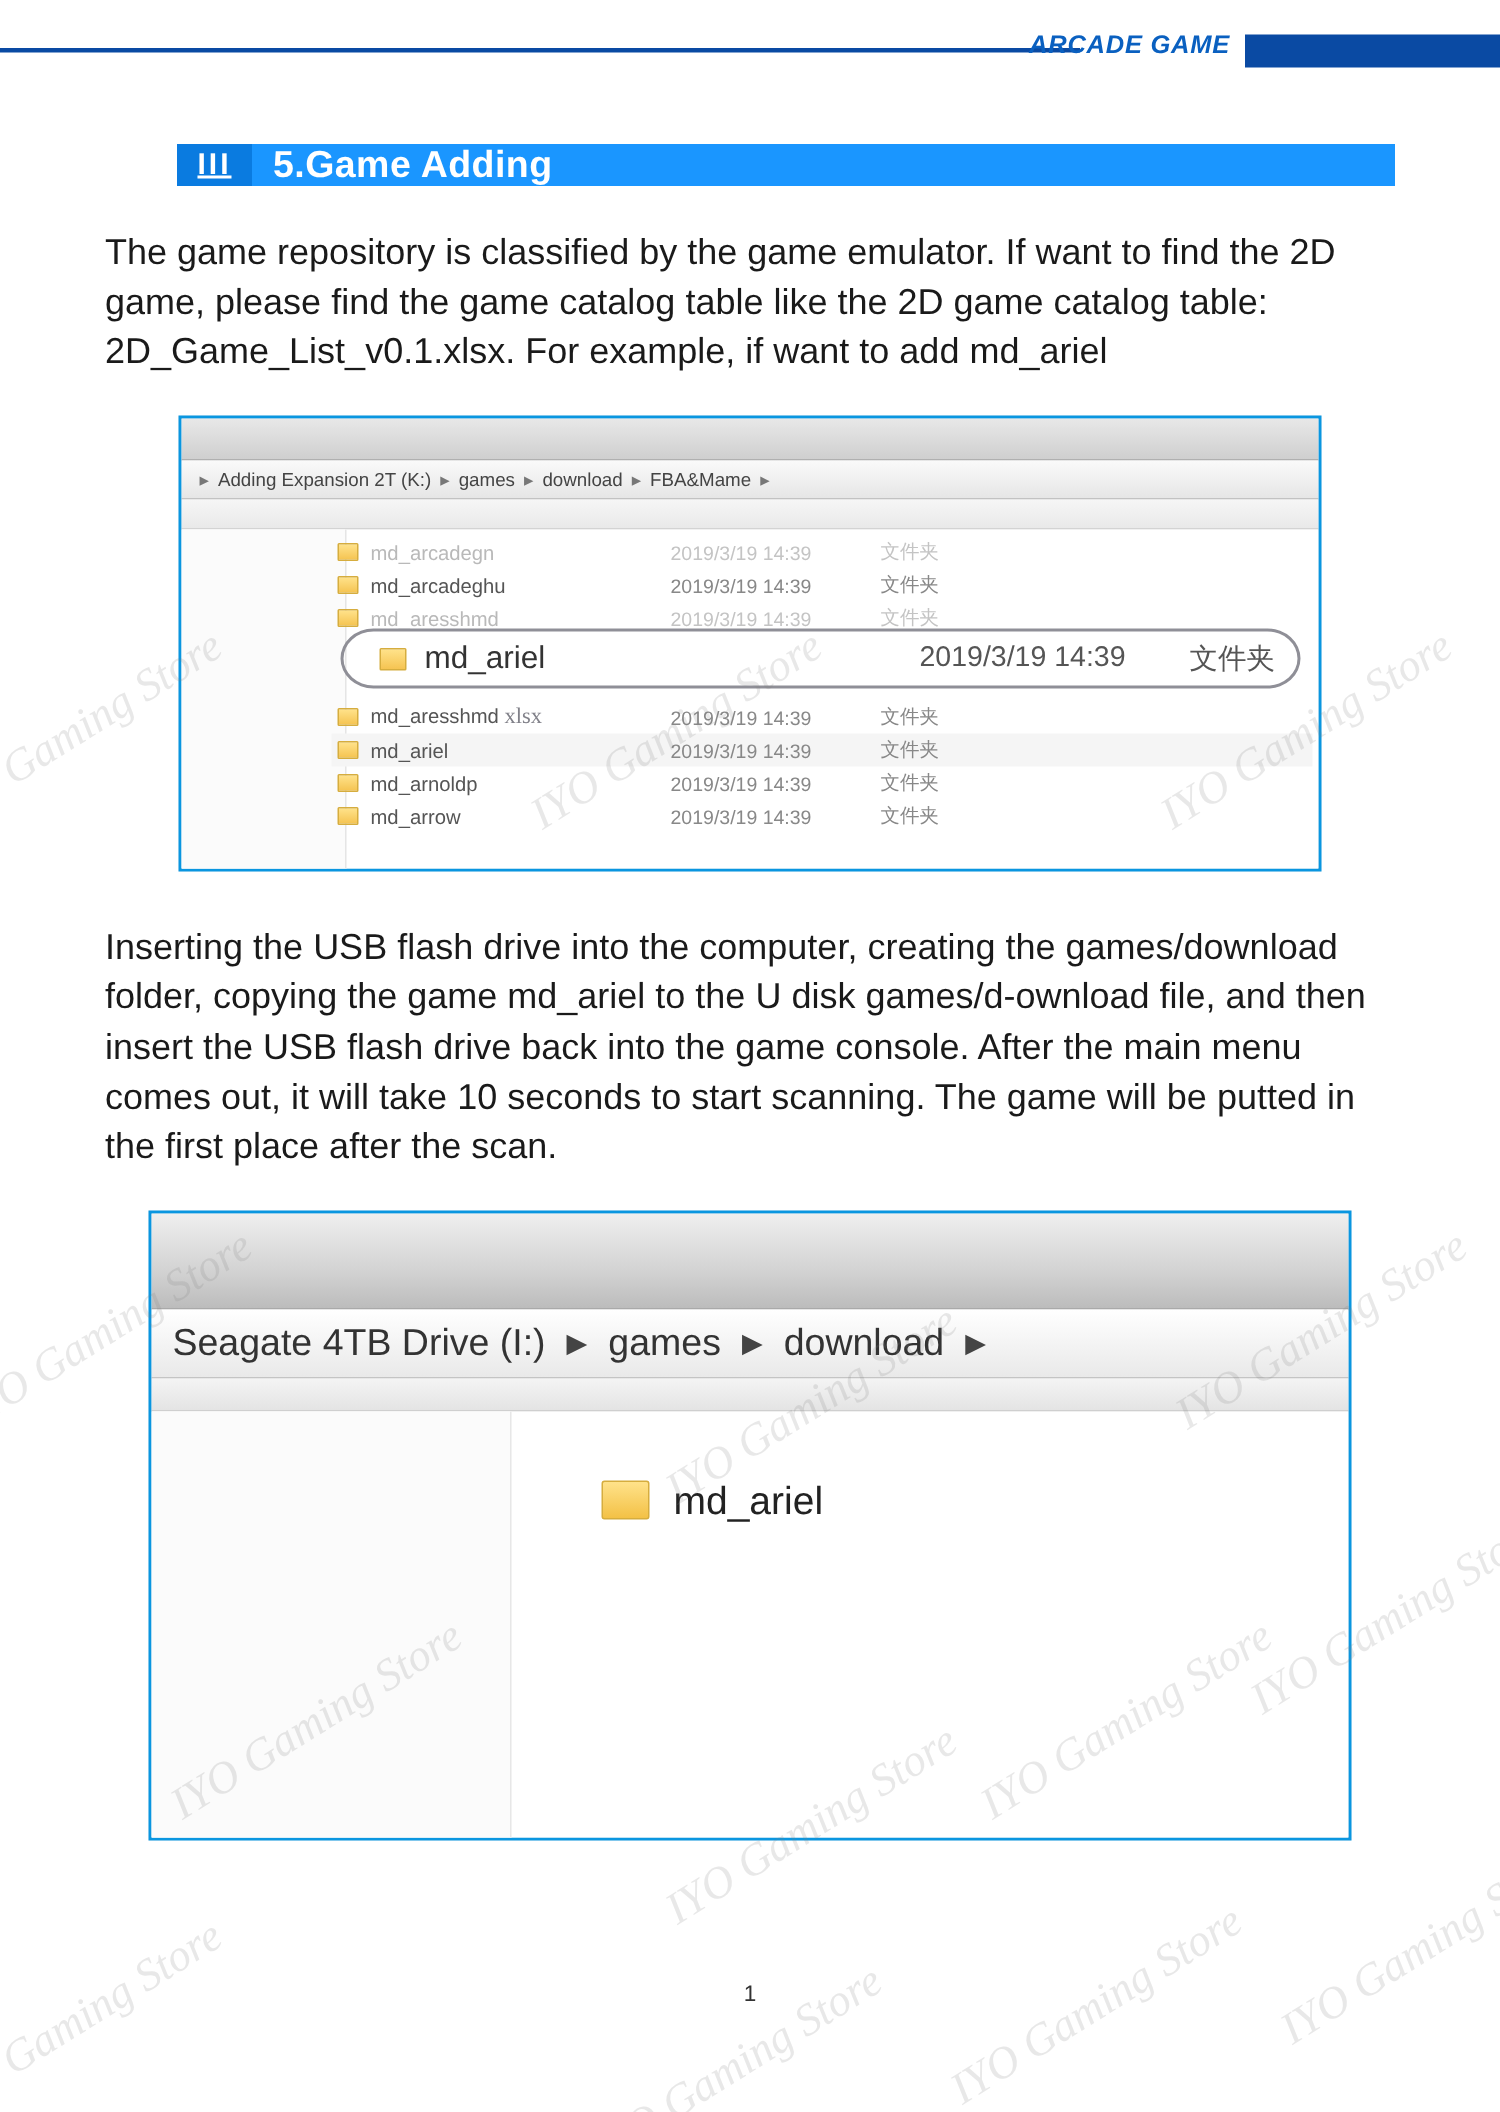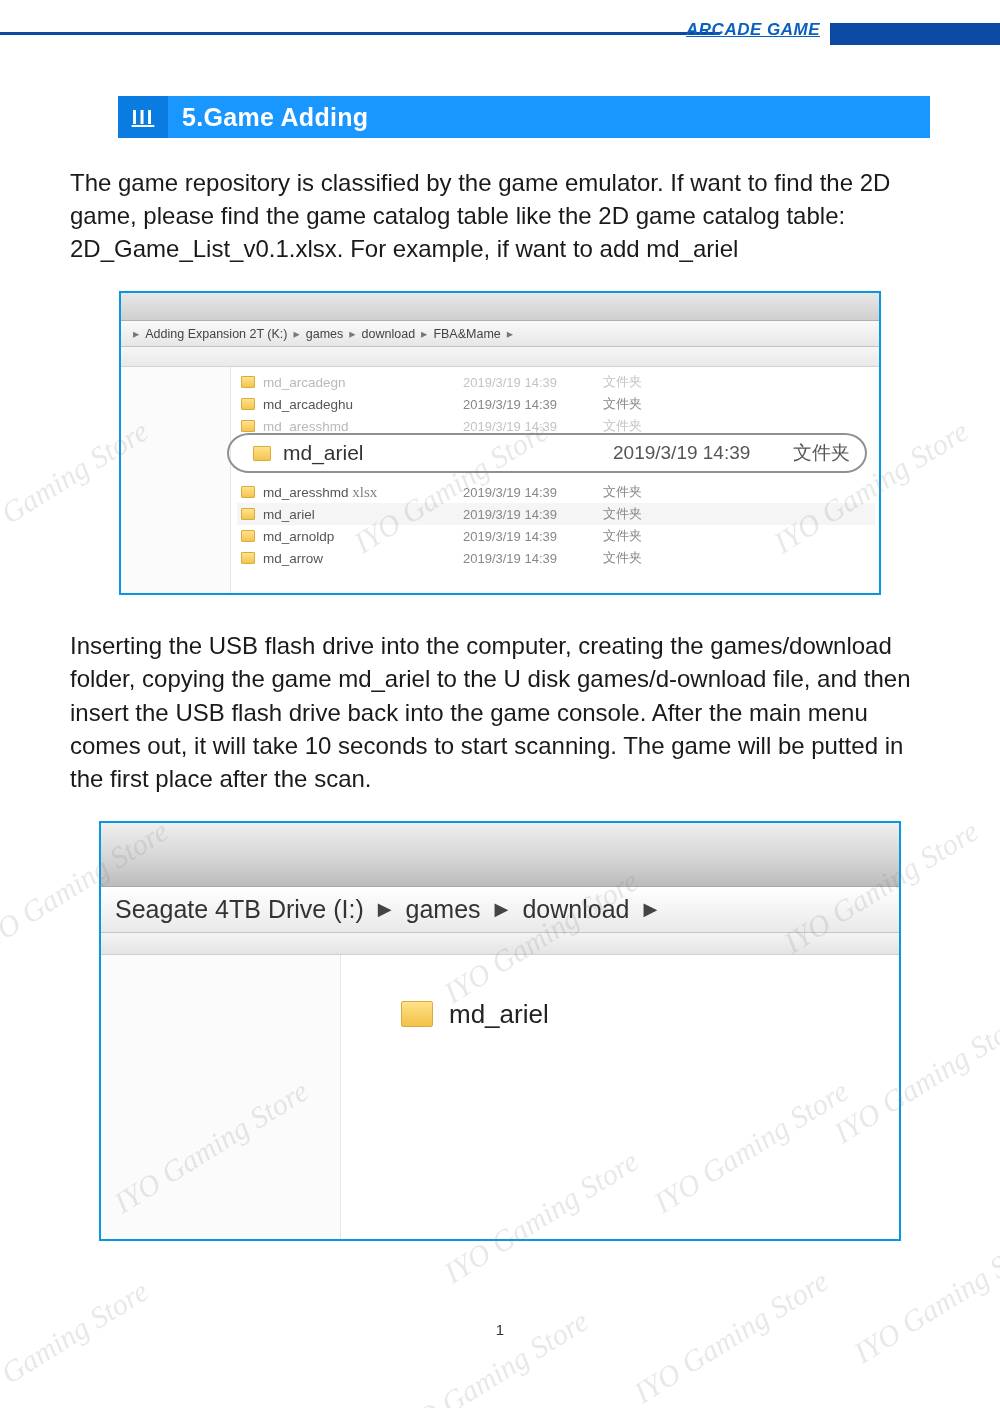--- a/index.html
+++ b/index.html
@@ -31,30 +31,29 @@
     background: #0a4aa3;
   }
   .top-bar .label {
     position: absolute;
     right: 180px; top: 10px;
     font-style: italic;
     font-weight: 700;
     color: #0a60c0;
     font-size: 17px;
     letter-spacing: 0.5px;
-    text-decoration: underline;
   }
   .page {
     padding: 50px 70px 0 70px;
   }
   
   .section-head {
     display: flex;
     align-items: stretch;
-    height: 42px;
+    height: 28px;
     margin-bottom: 28px;
     padding-left: 48px;
   }
   .section-head .icon-box {
     width: 50px;
     background: #0a7be0;
     color: #fff;
     display: flex;
     align-items: center;
     justify-content: center;
@@ -119,21 +118,21 @@
   }
   .shot1 .leftcol {
     position: absolute;
     left: 0; top: 0; bottom: 0;
     width: 110px;
     background: #fbfbfb;
     border-right: 1px solid #e5e5e5;
   }
   .filelist {
     position: absolute;
-    left: 116px; right: 4px; top: 4px;
+    left: 100px; right: 4px; top: 4px;
     font-size: 13.5px;
     color: #555;
   }
   .file-row {
     display: flex;
     align-items: center;
     height: 22px;
     padding-left: 4px;
   }
   .file-row.dim { color: #b9b9b9; }

